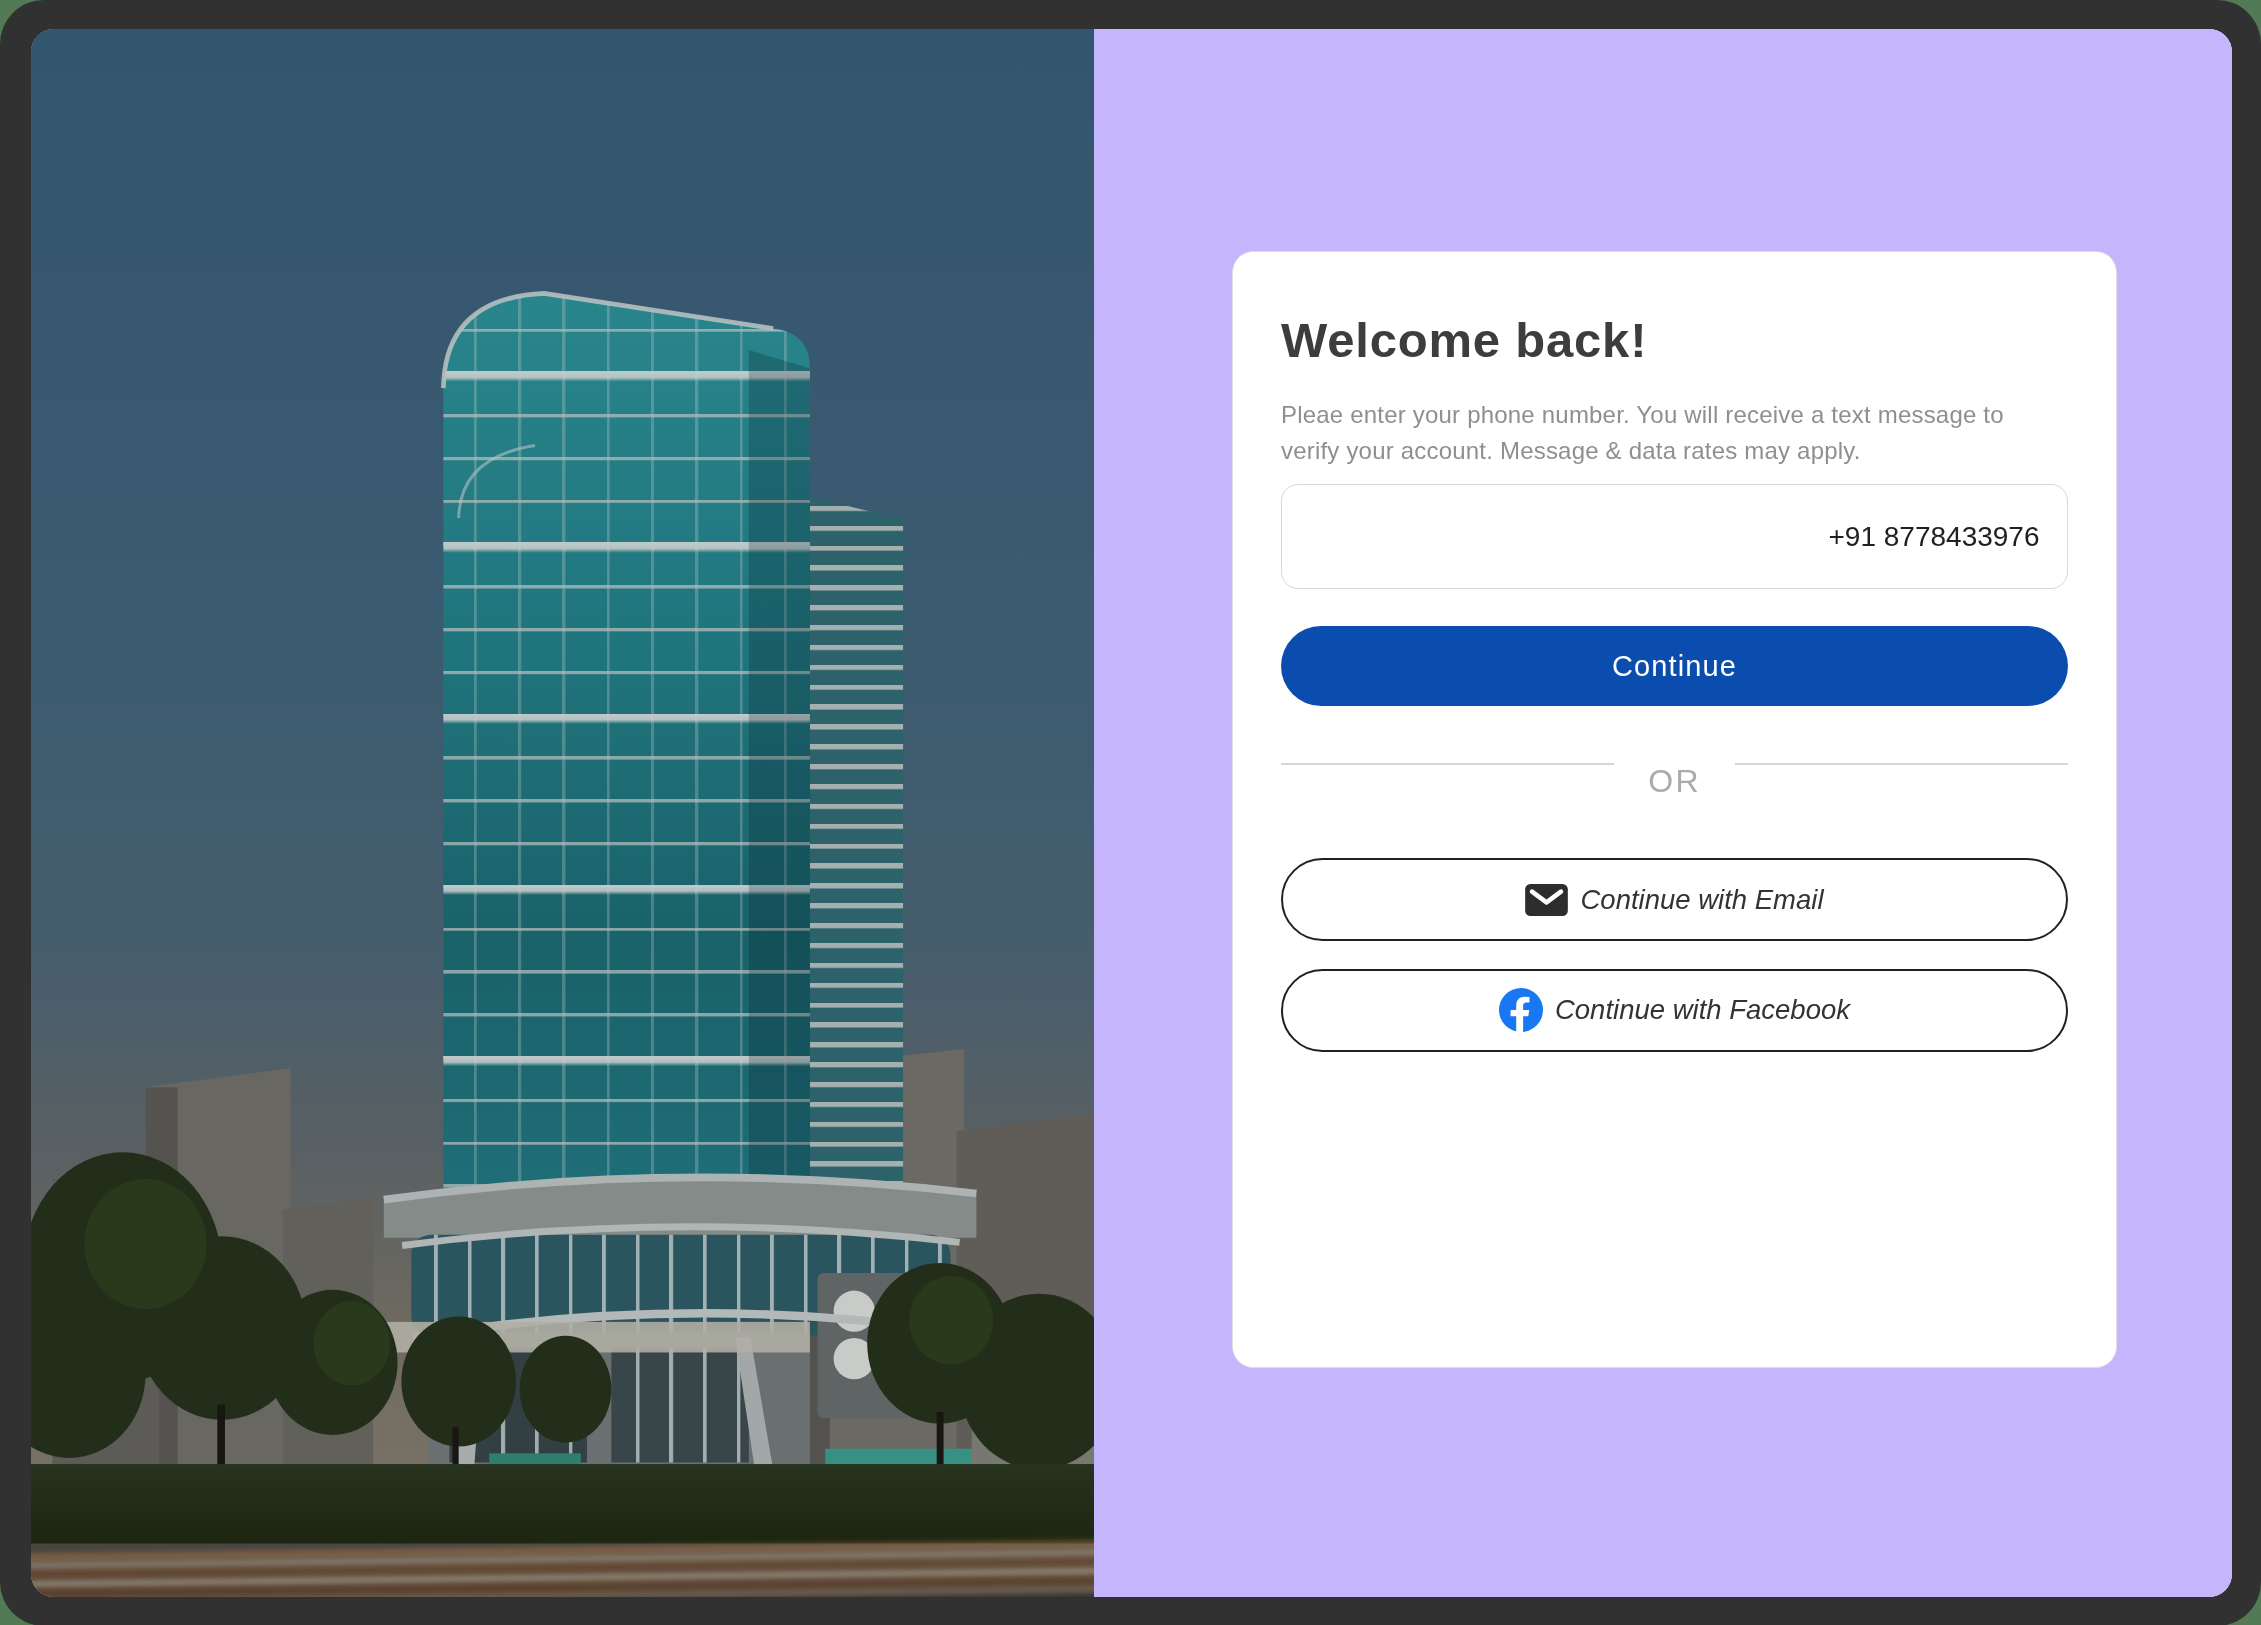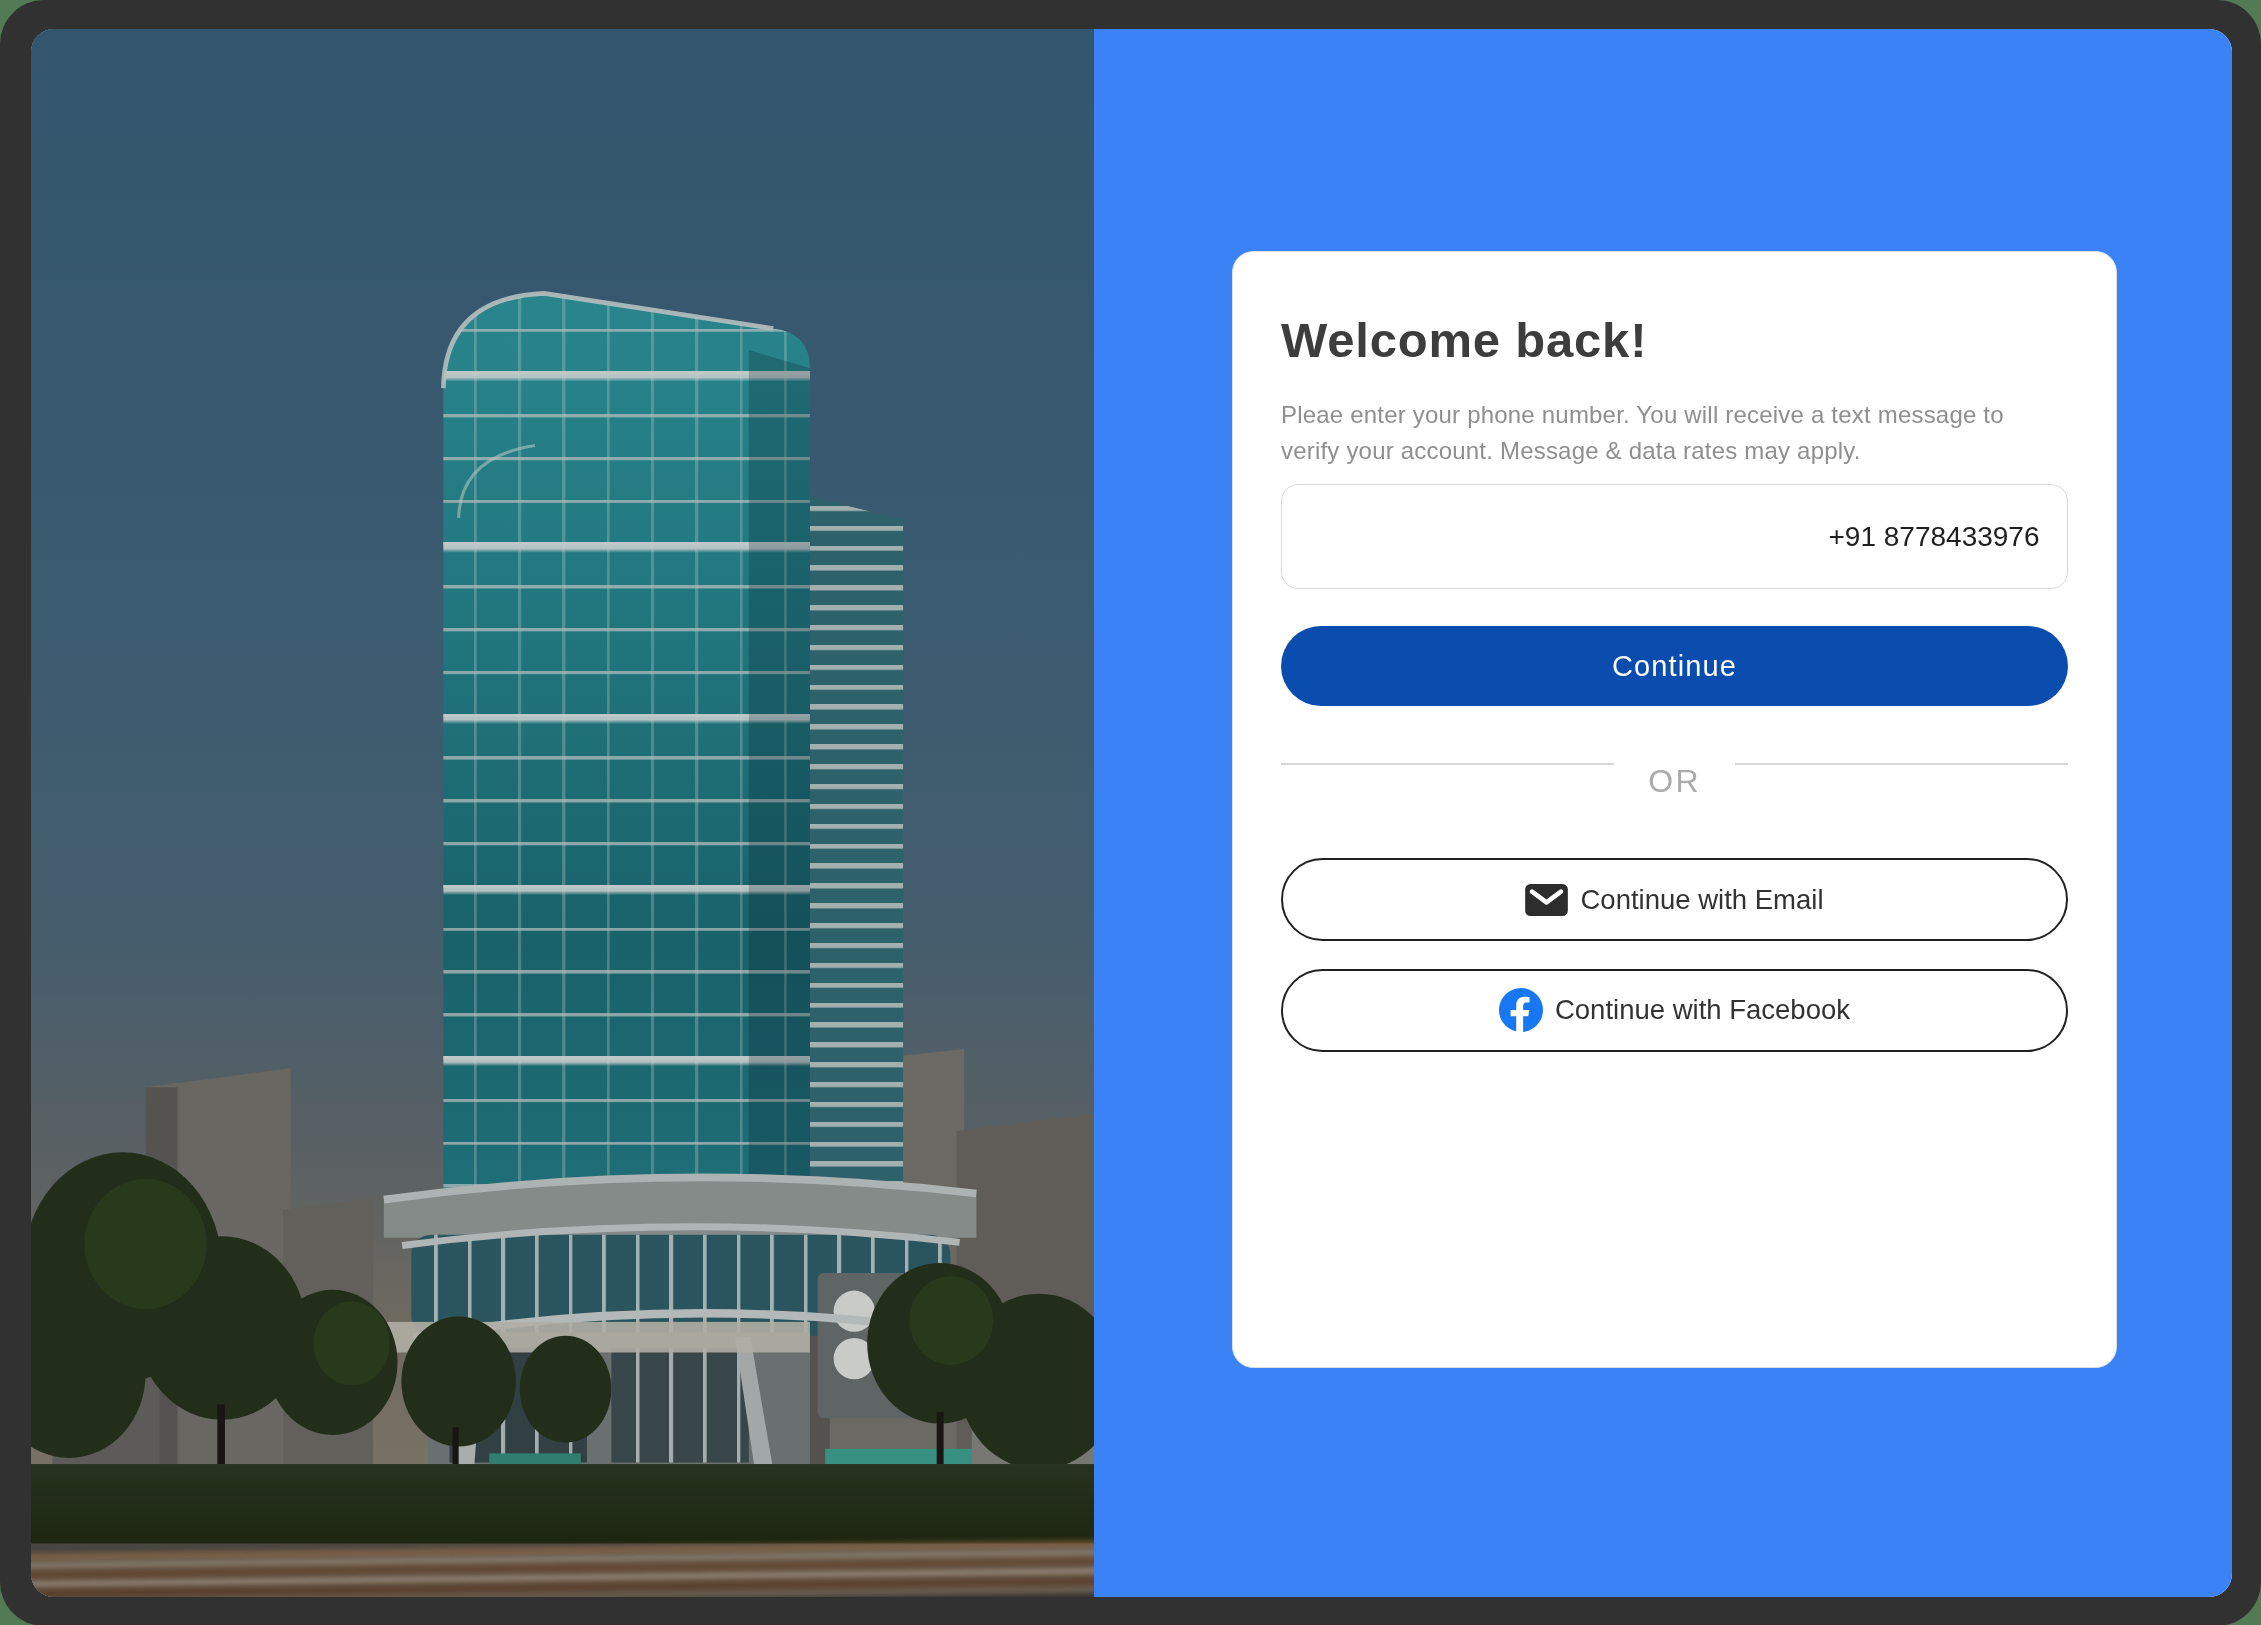--- a/index.html
+++ b/index.html
@@ -9,21 +9,21 @@
     -webkit-font-smoothing:antialiased;
   }
   .stage{position:relative;width:2261px;height:1626px;overflow:hidden;}
   .frame{position:absolute;inset:0;background:#313131;border-radius:44px;}
   .content{
     position:absolute;left:31px;top:29px;right:29px;bottom:29px;
     border-radius:23px;overflow:hidden;background:#ffffff;display:flex;
   }
   .hero{position:relative;width:1063px;flex:0 0 1063px;overflow:hidden;background:#3a627d;}
   .hero svg{display:block;width:1063px;height:1568px;}
-  .panel{position:relative;flex:1;background:#3b82f6;}
+  .panel{position:relative;flex:1;background:#c4b5fd;}
   .card{
     position:absolute;left:138px;top:222px;width:885px;height:1117px;
     box-sizing:border-box;background:#ffffff;border:1.5px solid #dedede;
     border-radius:21.4px;padding:60px 48px;
   }
   .card-title{
     font-size:49px;font-weight:700;color:#3d3d3d;letter-spacing:0.8px;
     margin:0;line-height:1.15;
   }
   .card-sub{
@@ -41,21 +41,21 @@
     background:#0b4dae;color:#ffffff;font-family:"Liberation Sans",sans-serif;
     font-size:29px;letter-spacing:1.1px;cursor:pointer;
   }
   .or-row{display:flex;align-items:flex-start;margin-top:57px;}
   .or-line{flex:1;height:1.5px;background:#d6d6d6;}
   .or-label{margin:0 34px;font-size:32px;color:#ababab;letter-spacing:2.3px;}
   .social-btn{
     width:100%;height:83px;box-sizing:border-box;display:flex;align-items:center;
     justify-content:center;gap:12px;background:#ffffff;border:2.3px solid #212121;
     border-radius:46px;font-family:"Liberation Sans",sans-serif;font-size:27.5px;
-    color:#333333;cursor:pointer;
+    color:#333333;cursor:pointer;font-style:italic;
   }
   .social-btn.first{margin-top:58px;}
   .social-btn + .social-btn{margin-top:27.5px;}
   .icon{display:inline-flex;align-items:center;justify-content:center;}
   .footer-row{margin-top:66px;font-size:24px;color:#707070;letter-spacing:0.2px;}
   .login-link{color:#1a1a1a;font-weight:700;text-decoration:underline;cursor:pointer;margin-left:7.6px;}
 </style>
 </head>
 <body>
 

